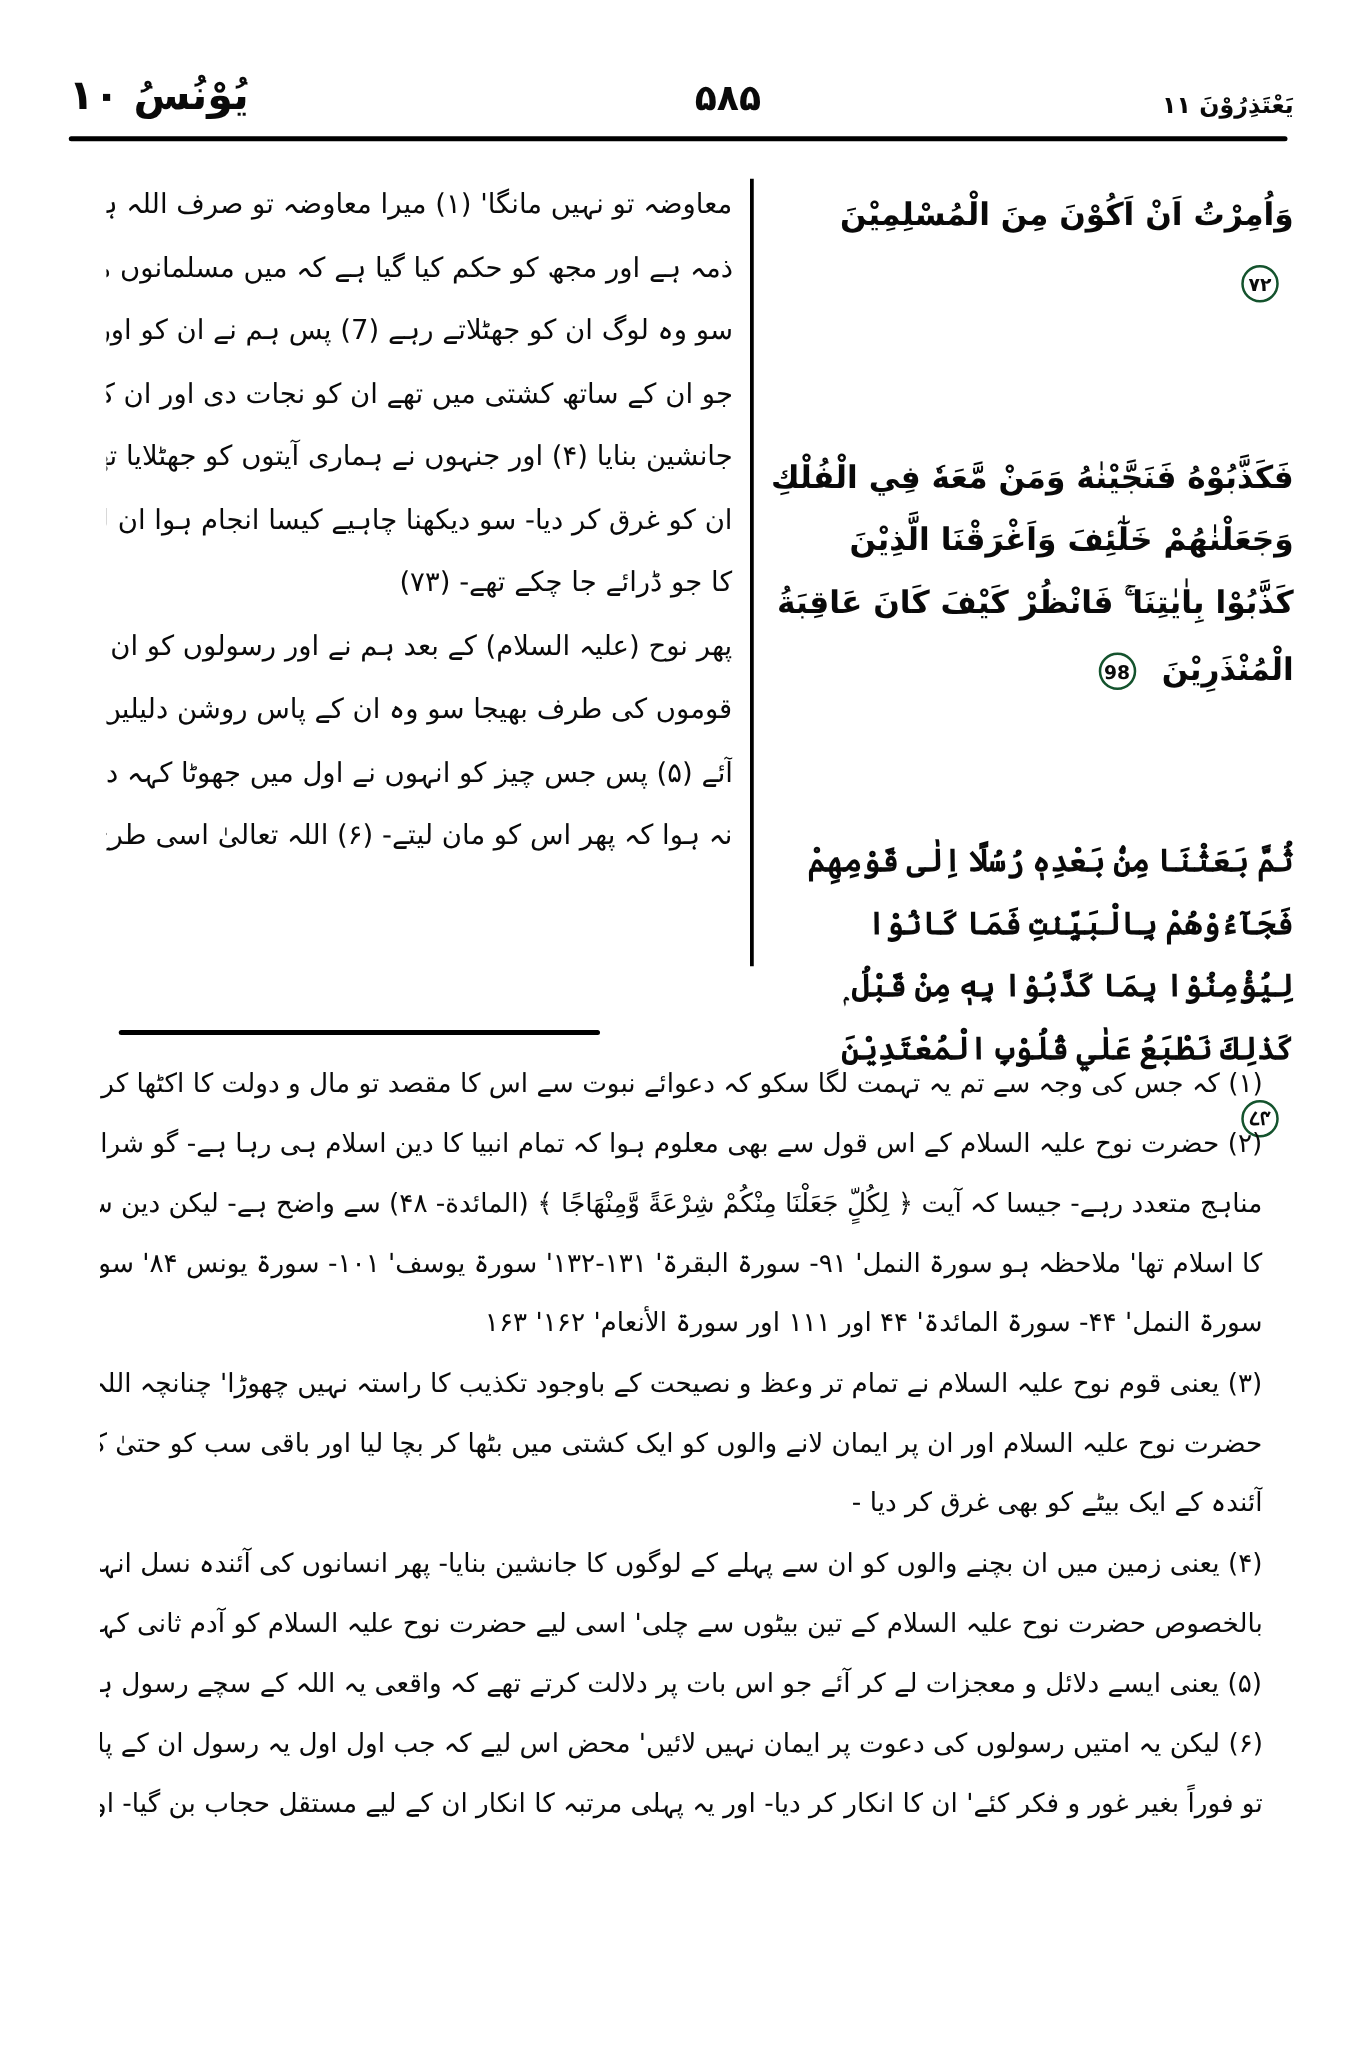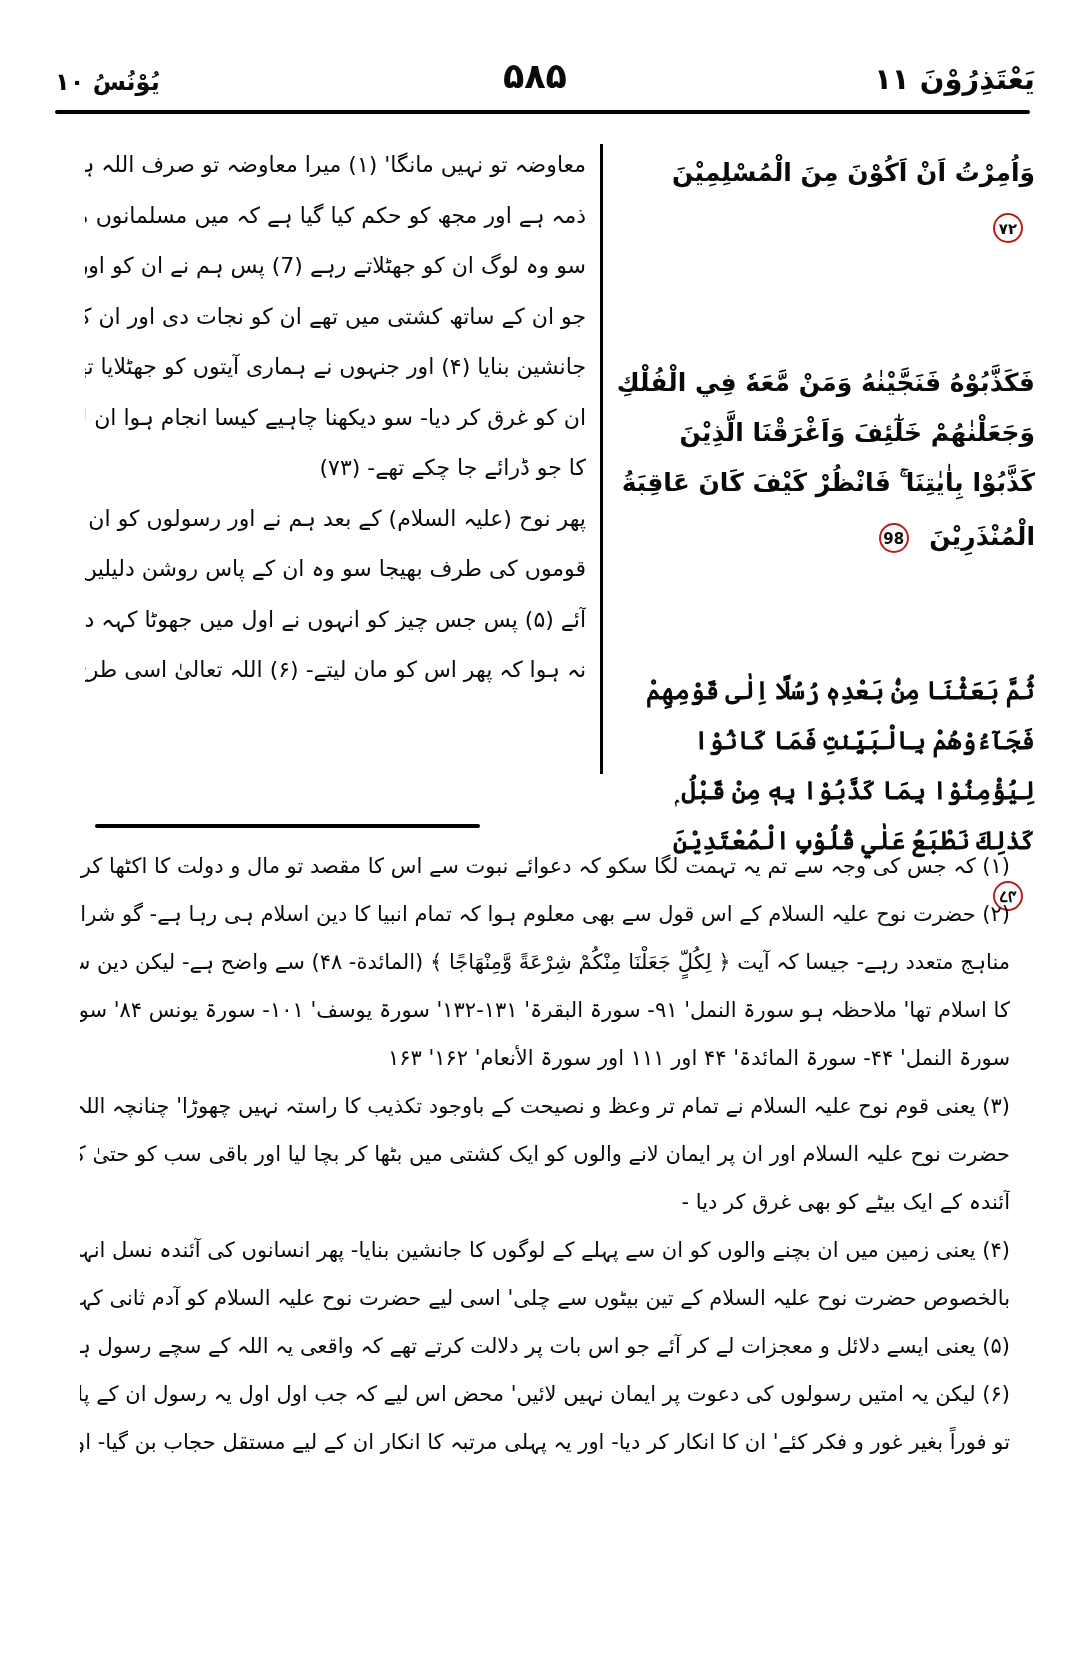--- a/index.html
+++ b/index.html
@@ -12,23 +12,23 @@
     font-family:"DejaVu Sans",sans-serif;
     overflow:hidden;
     direction:rtl;
   }
   
   .hdr{
     display:flex;flex-direction:row;
     justify-content:space-between;align-items:flex-end;
     padding:56px 50px 6px 55px;
   }
-  .hdr-juz{font-size:29px;font-weight:bold;letter-spacing:1px;}
-  .hdr-page{font-size:35px;font-weight:bold;transform:translatex(18px);}
-  .hdr-surah{font-size:24px;font-weight:bold;text-align:right;}
+  .hdr-juz{font-size:19px;font-weight:bold;letter-spacing:1px;}
+  .hdr-page{font-size:29px;font-weight:bold;transform:translatex(18px);}
+  .hdr-surah{font-size:33px;font-weight:bold;text-align:right;}
   .header-rule{
     height:4px;background:#000;
     margin:8px 55px 0 55px;
     border-radius:2px;
   }
   
   .body-cols{
     display:flex;flex-direction:row;  
     padding:26px 50px 0 85px;
     height:660px;box-sizing:border-box;
@@ -39,21 +39,21 @@
     line-height:50px;
     text-align:right;
   }
   .quran-verse{margin:0;}
   .v1{margin-top:8px;}
   .v2{margin-top:100px;}
   .v3{margin-top:98px;font-family:Liberation Serif, serif;}
   .vnum{
     display:inline-block;
     min-width:30px;height:30px;line-height:28px;
-    border:2px solid #b91c1c;border-radius:50%;
+    border:2px solid #14532d;border-radius:50%;
     text-align:center;
     font-size:15px;font-weight:bold;
     margin:15px 12px;
     vertical-align:middle;
     box-sizing:border-box;
   }
   .col-divider{
     width:3px;background:#000;flex:0 0 auto;
     margin:4px 12px 0 14px;
     align-self:stretch;

